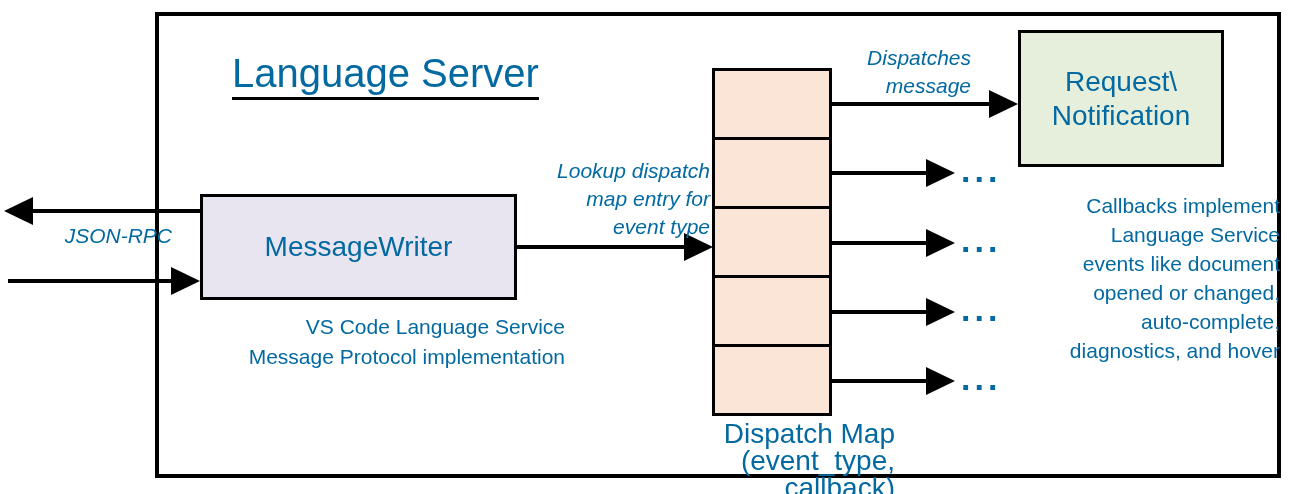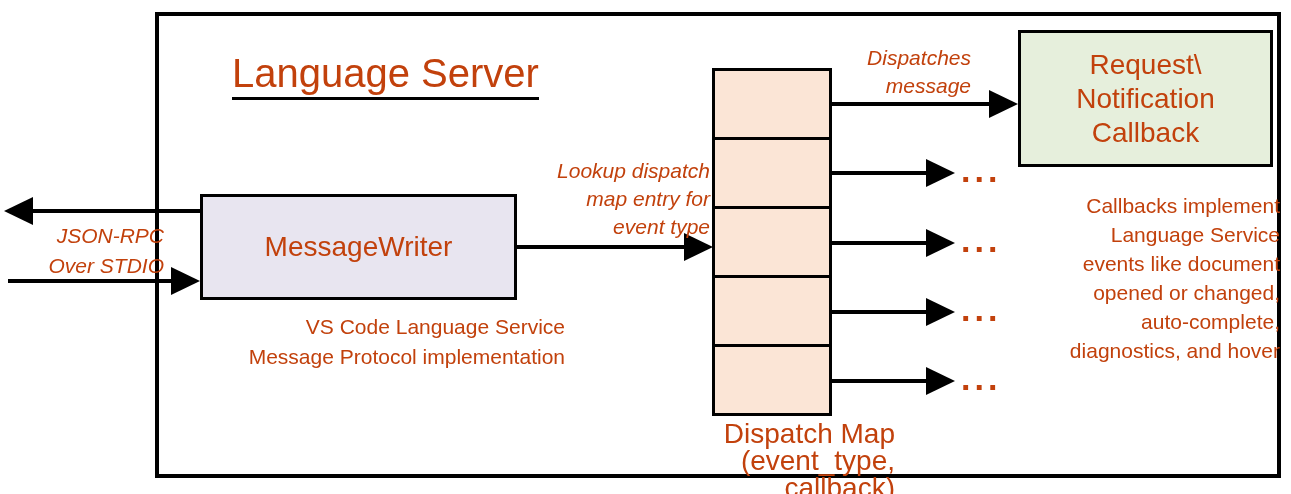--- a/index.html
+++ b/index.html
@@ -1,21 +1,21 @@
 <!DOCTYPE html>
 <html><head>
 <meta charset="utf-8">
 <style>
   html,body{margin:0;padding:0;background:#ffffff;}
   .stage{
     position:relative;
     width:1291px;height:494px;
     background:#ffffff;
     font-family:"Liberation Sans", sans-serif;
-    color:#c2410c;
+    color:#0369a1;
     overflow:hidden;
   }
   .abs{position:absolute;}
   .outer-rect{
     left:155px;top:12px;width:1126px;height:466px;
     border:4px solid #000;
     box-sizing:border-box;
     background:transparent;
   }
   .title{
@@ -24,21 +24,21 @@
     white-space:nowrap;
   }
   .title span{
     display:inline-block;
     border-bottom:3px solid #000;
     padding-bottom:1px;
   }
   .wires{left:0;top:0;width:1291px;height:494px;pointer-events:none;}
   .lbl{ text-align:right; }
   .italic{ font-style:italic; }
-  .json-rpc{ left:4px;top:221px;width:160px;font-size:21px;line-height:30px; }
+  .json-rpc{ left:12px;top:221px;width:160px;font-size:21px;line-height:30px; }
   .msg-box{
     left:200px;top:194px;width:317px;height:106px;
     box-sizing:border-box;
     background:#E8E5F0;
     border:3px solid #000;
     display:flex;flex-direction:column;justify-content:center;align-items:center;
     font-size:28px;line-height:36px;
     text-align:center;
   }
   .msg-caption{ left:185px;top:312px;width:380px;font-size:21px;line-height:30px; }
@@ -50,21 +50,21 @@
     display:flex;flex-direction:column;
   }
   .dispatch-cell{
     flex:1 1 0;
     background:#FBE5D6;
     border-bottom:3px solid #000;
   }
   .dispatch-cell:last-child{ border-bottom:none; }
   .dispatches-label{ left:816px;top:44px;width:155px;font-size:21px;line-height:28px; }
   .green-box{
-    left:1018px;top:30px;width:255px;height:137px;
+    left:1018px;top:30px;width:206px;height:137px;
     box-sizing:border-box;
     background:#E6EFDC;
     border:3px solid #000;
     display:flex;flex-direction:column;justify-content:center;align-items:center;
     font-size:28px;line-height:34px;
     text-align:center;
   }
   .callbacks-note{ left:1014px;top:191px;width:266px;font-size:21px;line-height:29px; }
   .map-label{ left:655px;top:420px;width:240px;font-size:28px;line-height:27px; }
   .ellipsis{
@@ -130,21 +130,20 @@
 
     <g stroke="#000" fill="#000">
       <circle cx="787" cy="381" r="10" stroke="none"></circle>
       <line x1="787" y1="381" x2="928" y2="381" stroke-width="4"></line>
       <polygon points="955,381 926,367 926,395" stroke="none"></polygon>
     </g>
   </svg>
 
   <div class="abs lbl italic json-rpc">
     <div>JSON-RPC</div>
-    <div>Over STDIO</div>
   </div>
 
   <div class="abs msg-box">
     <div>MessageWriter</div>
   </div>
 
   <div class="abs lbl msg-caption">
     <div>VS Code Language Service</div>
     <div>Message Protocol implementation</div>
   </div>
@@ -164,21 +163,20 @@
   </div>
 
   <div class="abs lbl italic dispatches-label">
     <div>Dispatches</div>
     <div>message</div>
   </div>
 
   <div class="abs green-box">
     <div>Request\</div>
     <div>Notification</div>
-    <div>Callback</div>
   </div>
 
   <div class="abs lbl callbacks-note">
     <div>Callbacks implement</div>
     <div>Language Service</div>
     <div>events like document</div>
     <div>opened or changed,</div>
     <div>auto-complete,</div>
     <div>diagnostics, and hover</div>
   </div>

